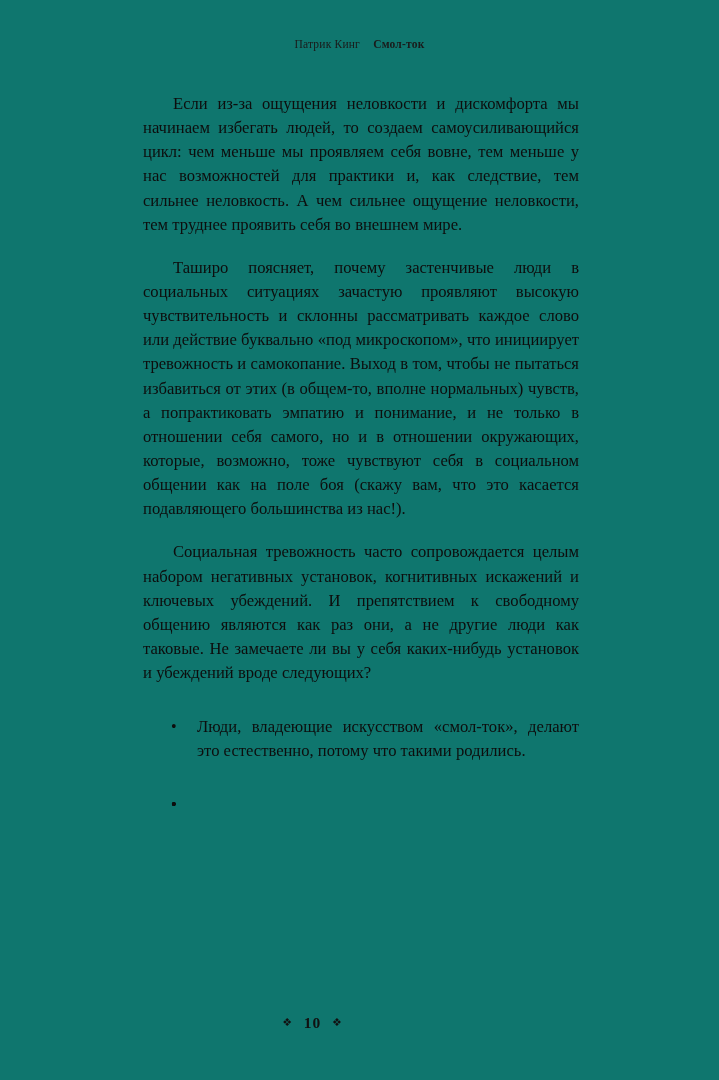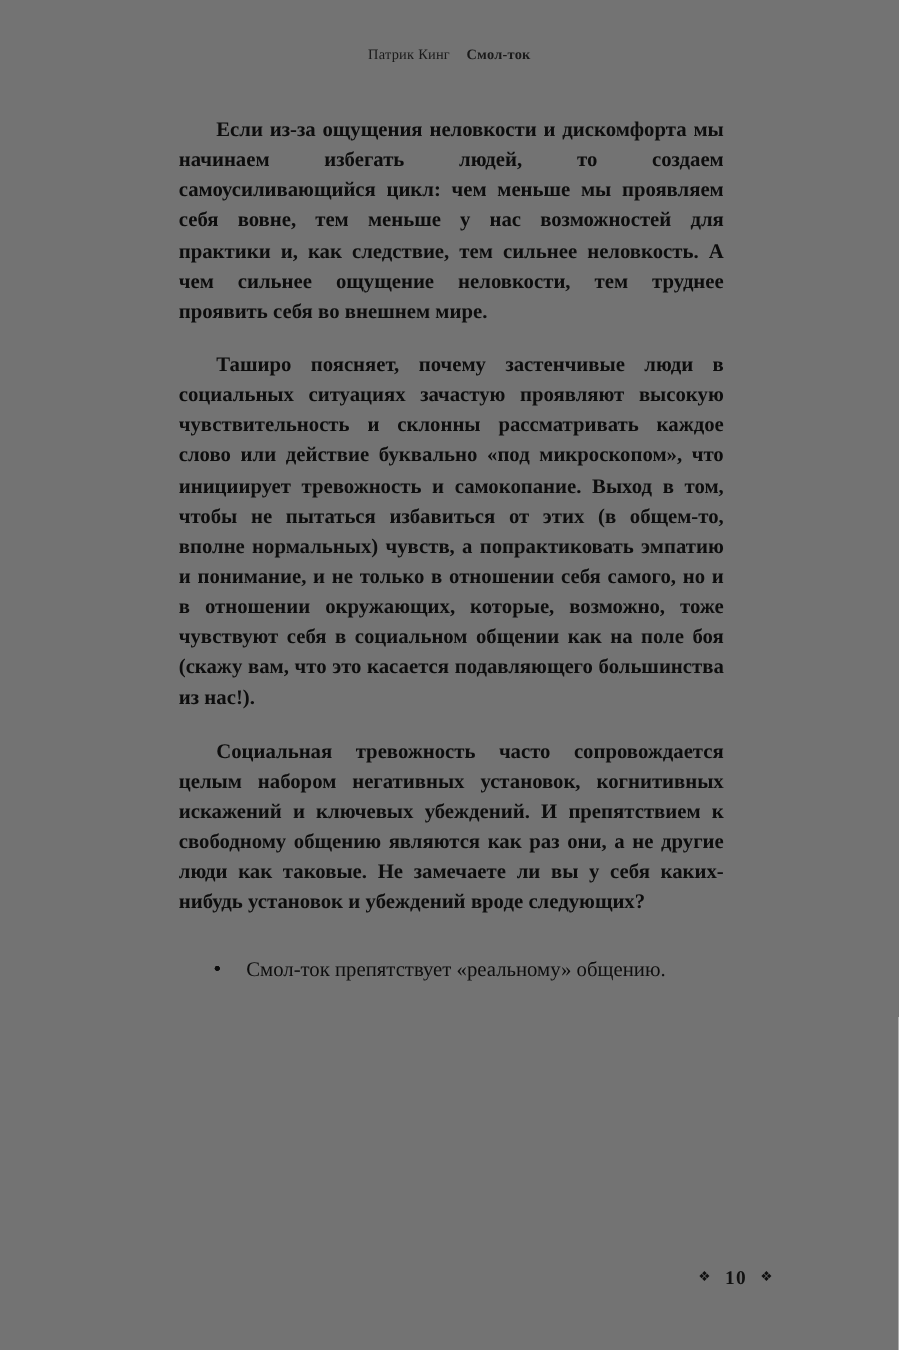--- a/index.html
+++ b/index.html
@@ -13,21 +13,21 @@
     overflow: hidden;
     font-family: "Liberation Serif", serif;
     color: #0d0d0d;
   }
   .page {
     position: relative;
     width: 719px;
     height: 1080px;
     box-sizing: border-box;
     padding: 0;
-    background: #737373;
+    background: #0f766e;
   }
   .running-head {
     position: absolute;
     top: 38px;
     left: 0;
     width: 719px;
     text-align: center;
     font-size: 11.5px;
     letter-spacing: 0.2px;
     color: #1a1a1a;
@@ -49,21 +49,20 @@
     width: 436px;
   }
   p.body {
     margin: 0 0 19px 0;
     font-size: 16.6px;
     line-height: 1.455;
     text-align: justify;
     text-indent: 30px;
     hyphens: manual;
     word-spacing: 0.1px;
-    font-weight: bold;
   }
   ul.bullets {
     list-style: none;
     margin: 30px 0 0 0;
     padding: 0;
   }
   ul.bullets li {
     position: relative;
     margin: 0 0 30px 0;
     padding-left: 54px;
@@ -76,21 +75,21 @@
     left: 28px;
     top: 0;
     font-size: 16px;
     line-height: 1.45;
   }
   .folio {
     position: absolute;
     left: 0;
     bottom: 48px;
     width: 625px;
-    text-align: right;
+    text-align: center;
     font-size: 14.5px;
     letter-spacing: 1px;
     color: #111;
   }
   .folio .orn {
     font-size: 11px;
     vertical-align: 2px;
     display: inline-block;
     padding: 0 6px;
   }
@@ -112,30 +111,30 @@
 
   <div class="content">
 
     <p class="body">Если из-за ощущения неловкости и дискомфорта мы начинаем избегать людей, то создаем самоусиливающийся цикл: чем меньше мы проявляем себя вовне, тем меньше у нас возможностей для практики и, как следствие, тем сильнее неловкость. А чем сильнее ощущение неловкости, тем труднее проявить себя во внешнем мире.</p>
     <p class="body">Таширо поясняет, почему застенчивые люди в социальных ситуациях зачастую проявляют высокую чувствительность и склонны рассматривать каждое слово или действие буквально «под микроскопом», что инициирует тревожность и самокопание. Выход в том, чтобы не пытаться избавиться от этих (в общем-то, вполне нормальных) чувств, а попрактиковать эмпатию и понимание, и не только в отношении себя самого, но и в отношении окружающих, которые, возможно, тоже чувствуют себя в социальном общении как на поле боя (скажу вам, что это касается подавляющего большинства из нас!).</p>
     <p class="body">Социальная тревожность часто сопровождается целым набором негативных установок, когнитивных искажений и ключевых убеждений. И препятствием к свободному общению являются как раз они, а не другие люди как таковые. Не замечаете ли вы у себя каких-нибудь установок и убеждений вроде следующих?</p>
 
     <ul class="bullets">
       <li>
         <span class="dot">•</span>
+        <span>Люди, владеющие искусством «смол-ток», делают это естественно, потому что такими родились.</span>
       </li>
       <li>
         <span class="dot">•</span>
       </li>
       <li>
         <span class="dot">•</span>
       </li>
       <li>
         <span class="dot">•</span>
-        <span>Смол-ток препятствует «реальному» общению.</span>
       </li>
     </ul>
 
   </div>
 
   <div class="folio">
     <span class="orn">❖</span>
     <span class="num">10</span>
     <span class="orn">❖</span>
   </div>

